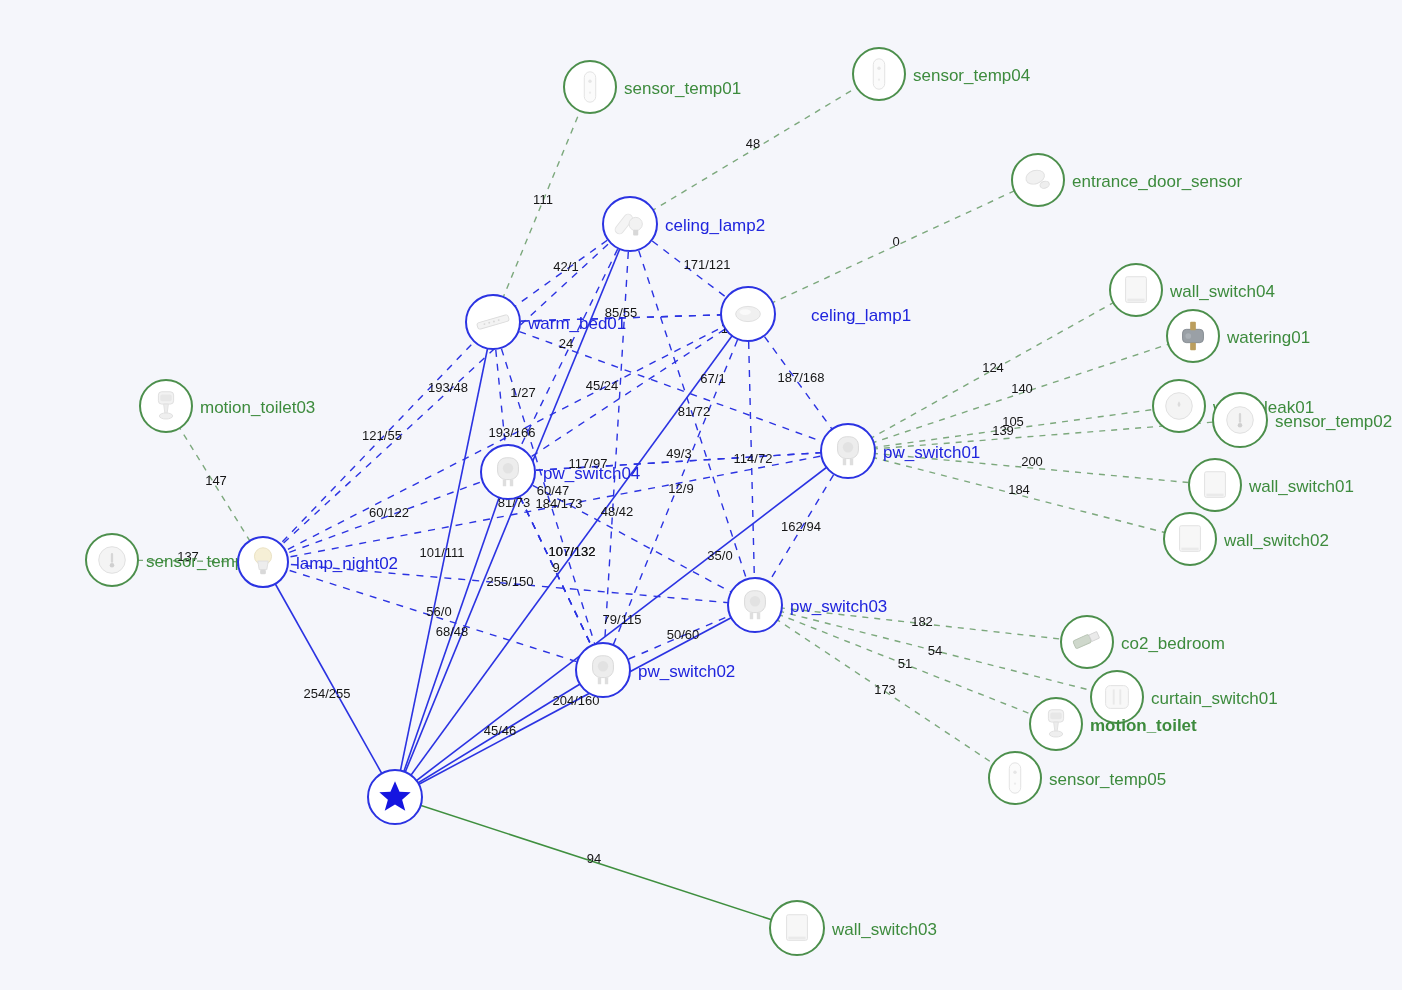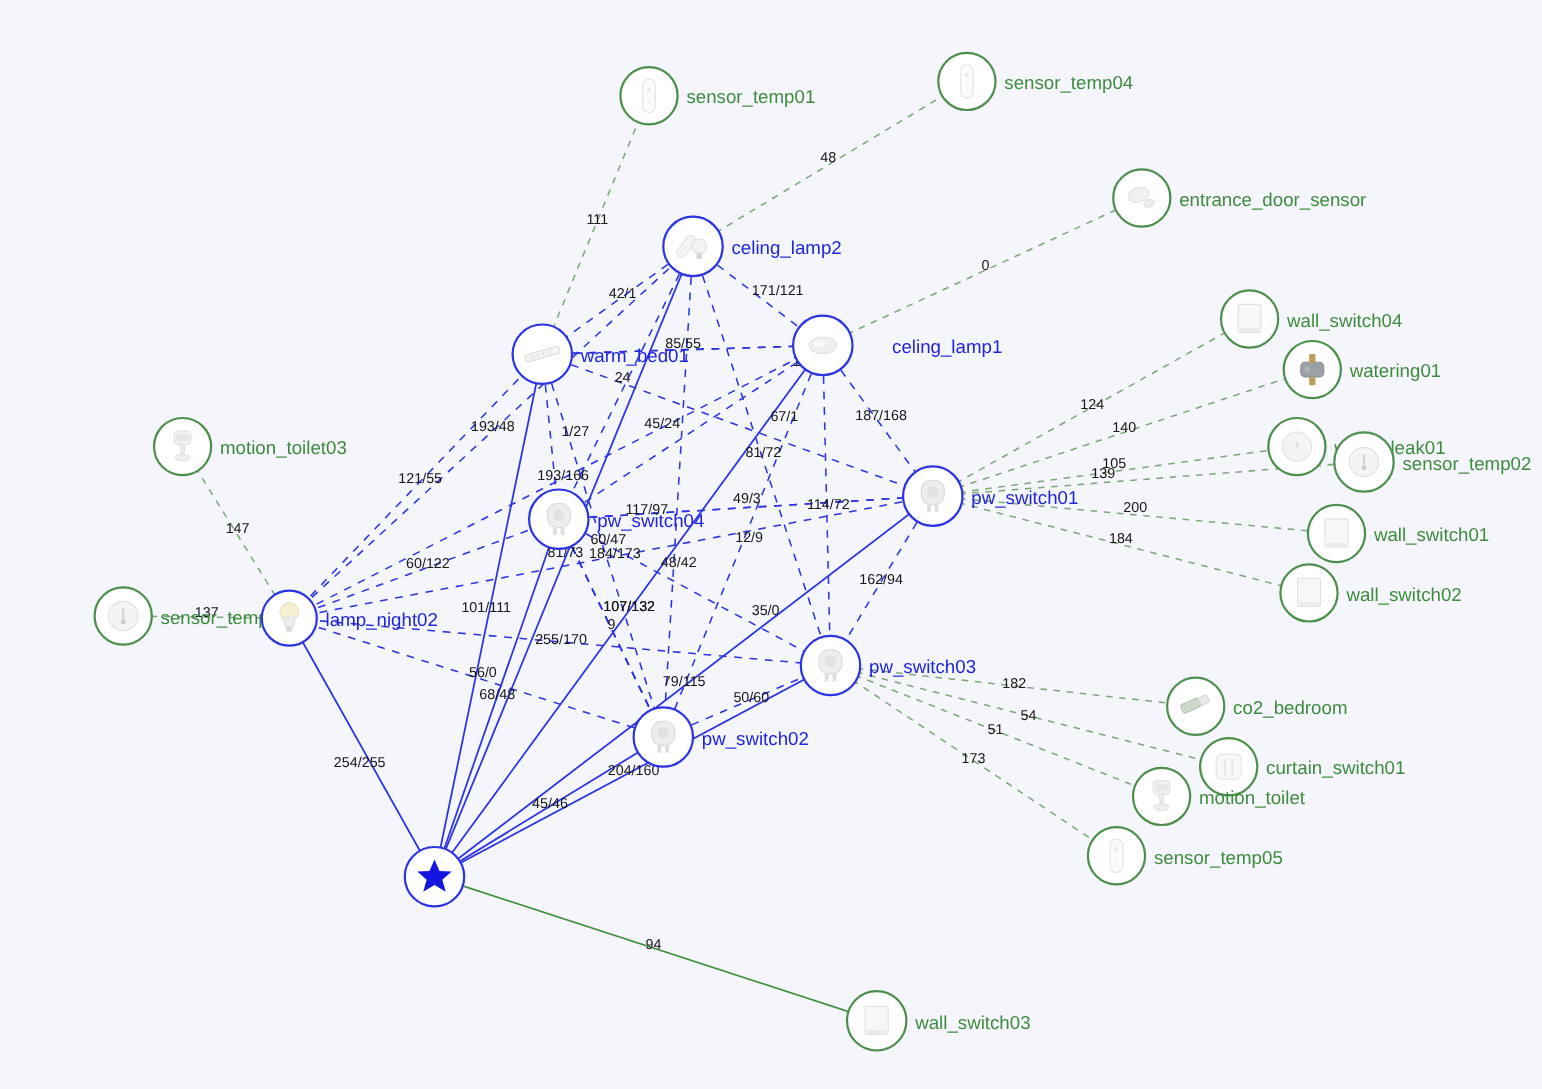--- a/index.html
+++ b/index.html
@@ -97,23 +97,23 @@
     <div class="edge-label" style="left: 588px; top: 463px;">117/97</div>
     <div class="edge-label" style="left: 679px; top: 453px;">49/3</div>
     <div class="edge-label" style="left: 753px; top: 458px;">114/72</div>
     <div class="edge-label" style="left: 681px; top: 488px;">12/9</div>
     <div class="edge-label" style="left: 553px; top: 490px;">60/47</div>
     <div class="edge-label" style="left: 559px; top: 503px;">184/173</div>
     <div class="edge-label" style="left: 514px; top: 502px;">81/73</div>
     <div class="edge-label" style="left: 617px; top: 511px;">48/42</div>
     <div class="edge-label" style="left: 389px; top: 512px;">60/122</div>
     <div class="edge-label" style="left: 556px; top: 567px;">9</div>
-    <div class="edge-label" style="left: 510px; top: 581px;">255/170</div>
+    <div class="edge-label" style="left: 510px; top: 581px;">255/150</div>
     <div class="edge-label" style="left: 439px; top: 611px;">56/0</div>
-    <div class="edge-label" style="left: 696px; top: 555px; text-align: right;">35/0</div>
+    <div class="edge-label" style="left: 720px; top: 555px; text-align: right;">35/0</div>
     <div class="edge-label" style="left: 801px; top: 526px;">162/94</div>
     <div class="edge-label" style="left: 683px; top: 634px;">50/60</div>
     <div class="edge-label" style="left: 572px; top: 551px;">107/132</div>
     <div class="edge-label" style="left: 543px; top: 199px;">111</div>
     <div class="edge-label" style="left: 753px; top: 143px;">48</div>
     <div class="edge-label" style="left: 896px; top: 241px;">0</div>
     <div class="edge-label" style="left: 993px; top: 367px;">124</div>
     <div class="edge-label" style="left: 1022px; top: 388px;">140</div>
     <div class="edge-label" style="left: 1013px; top: 421px;">105</div>
     <div class="edge-label" style="left: 992px; top: 430px; margin-left: 11px;">139</div>
@@ -372,21 +372,21 @@
         <span style="display: flex;">
           <svg width="38" height="38" viewBox="0 0 40 40">
             <rect x="8" y="8" width="24" height="24" rx="5" fill="#f8f8f8" stroke="#e2e2e2"></rect>
             <line x1="16.5" y1="12" x2="16.5" y2="28" stroke="#e9e9e9" stroke-width="2"></line>
             <line x1="23.5" y1="12" x2="23.5" y2="28" stroke="#e9e9e9" stroke-width="2"></line>
           </svg>
         </span>
       </div>
     </div>
     <div class="node">
-      <div class="node-label end-device" style="left: 1090px; top: 726px;">motion_toilet</div>
+      <div class="node-label end-device" style="left: 1090px; top: 726px; font-weight: bold;">motion_toilet</div>
       <div class="node-circle end-device" style="left: 1029px; top: 697px; width: 54px; height: 54px;">
         <span style="display: flex;">
           <svg width="38" height="38" viewBox="0 0 40 40">
             <rect x="12" y="5" width="16" height="13" rx="3.5" fill="#f2f2f2" stroke="#dedede"></rect>
             <rect x="14" y="8" width="12" height="7" rx="2" fill="#e7e7e7"></rect>
             <path d="M17.5 18 L22.5 18 L21 29 L19 29 Z" fill="#ececec" stroke="#e0e0e0"></path>
             <ellipse cx="20" cy="30.5" rx="7" ry="3.2" fill="#efefef" stroke="#dfdfdf"></ellipse>
           </svg>
         </span>
       </div>

